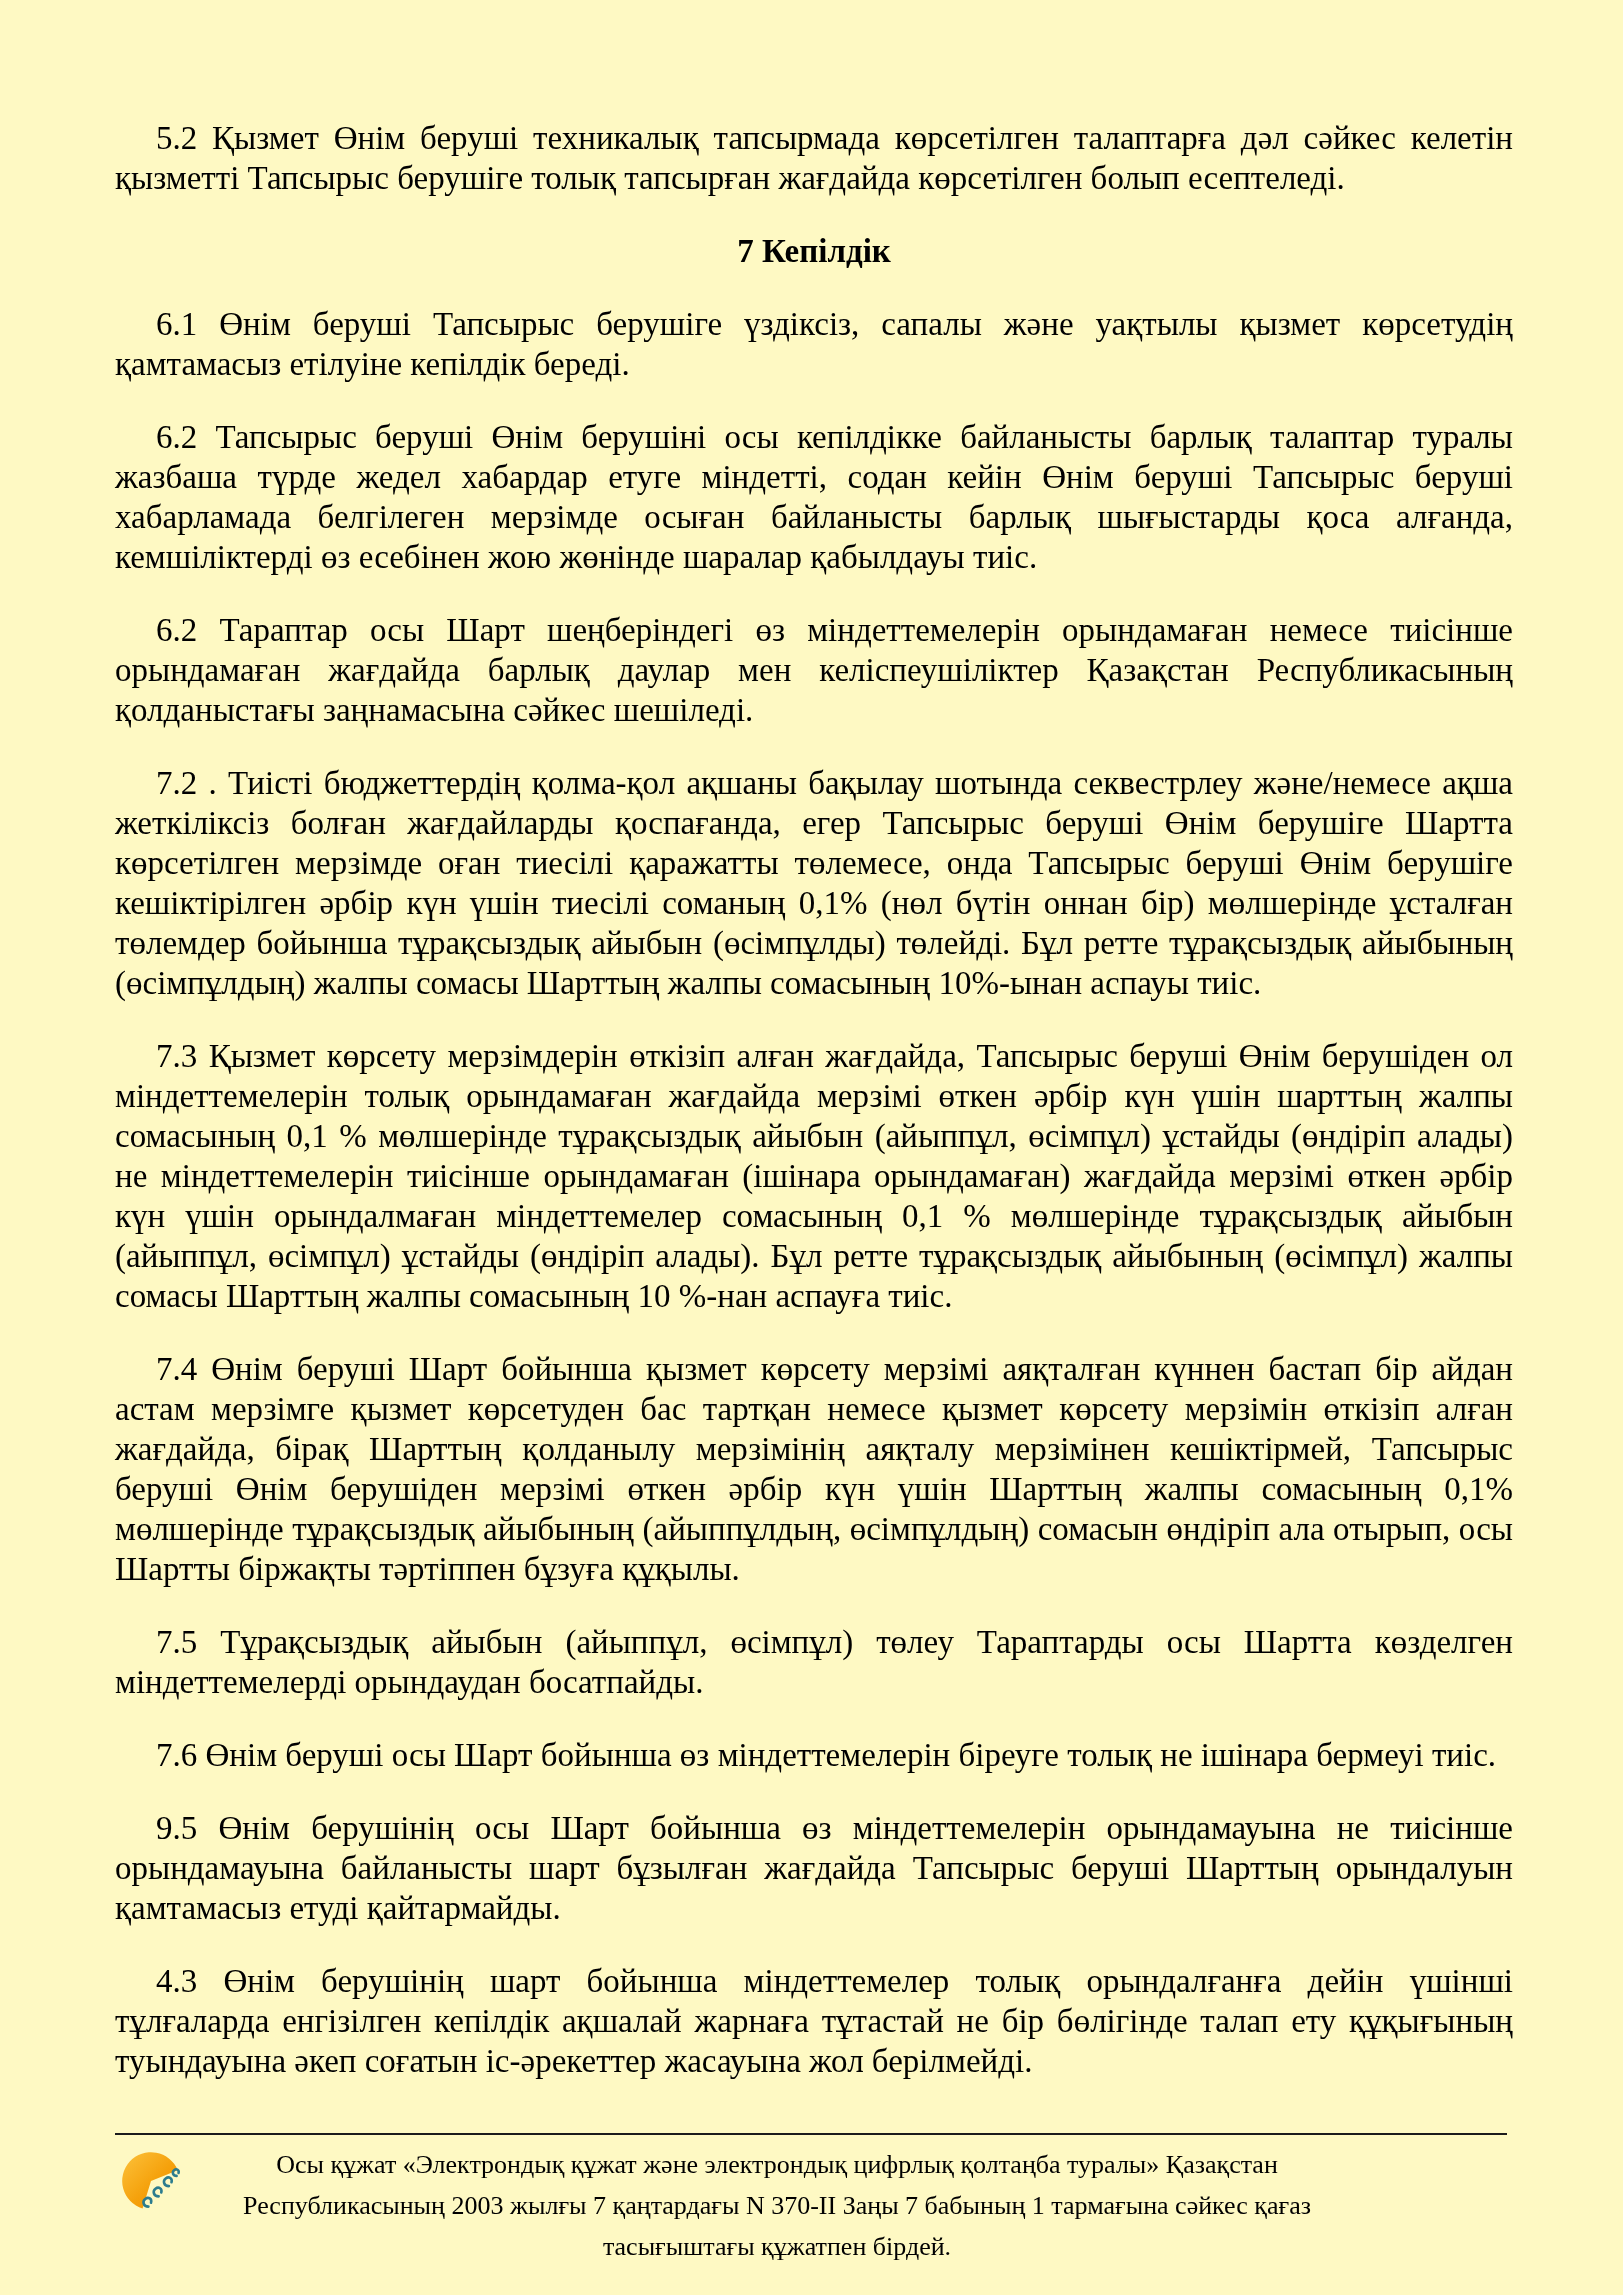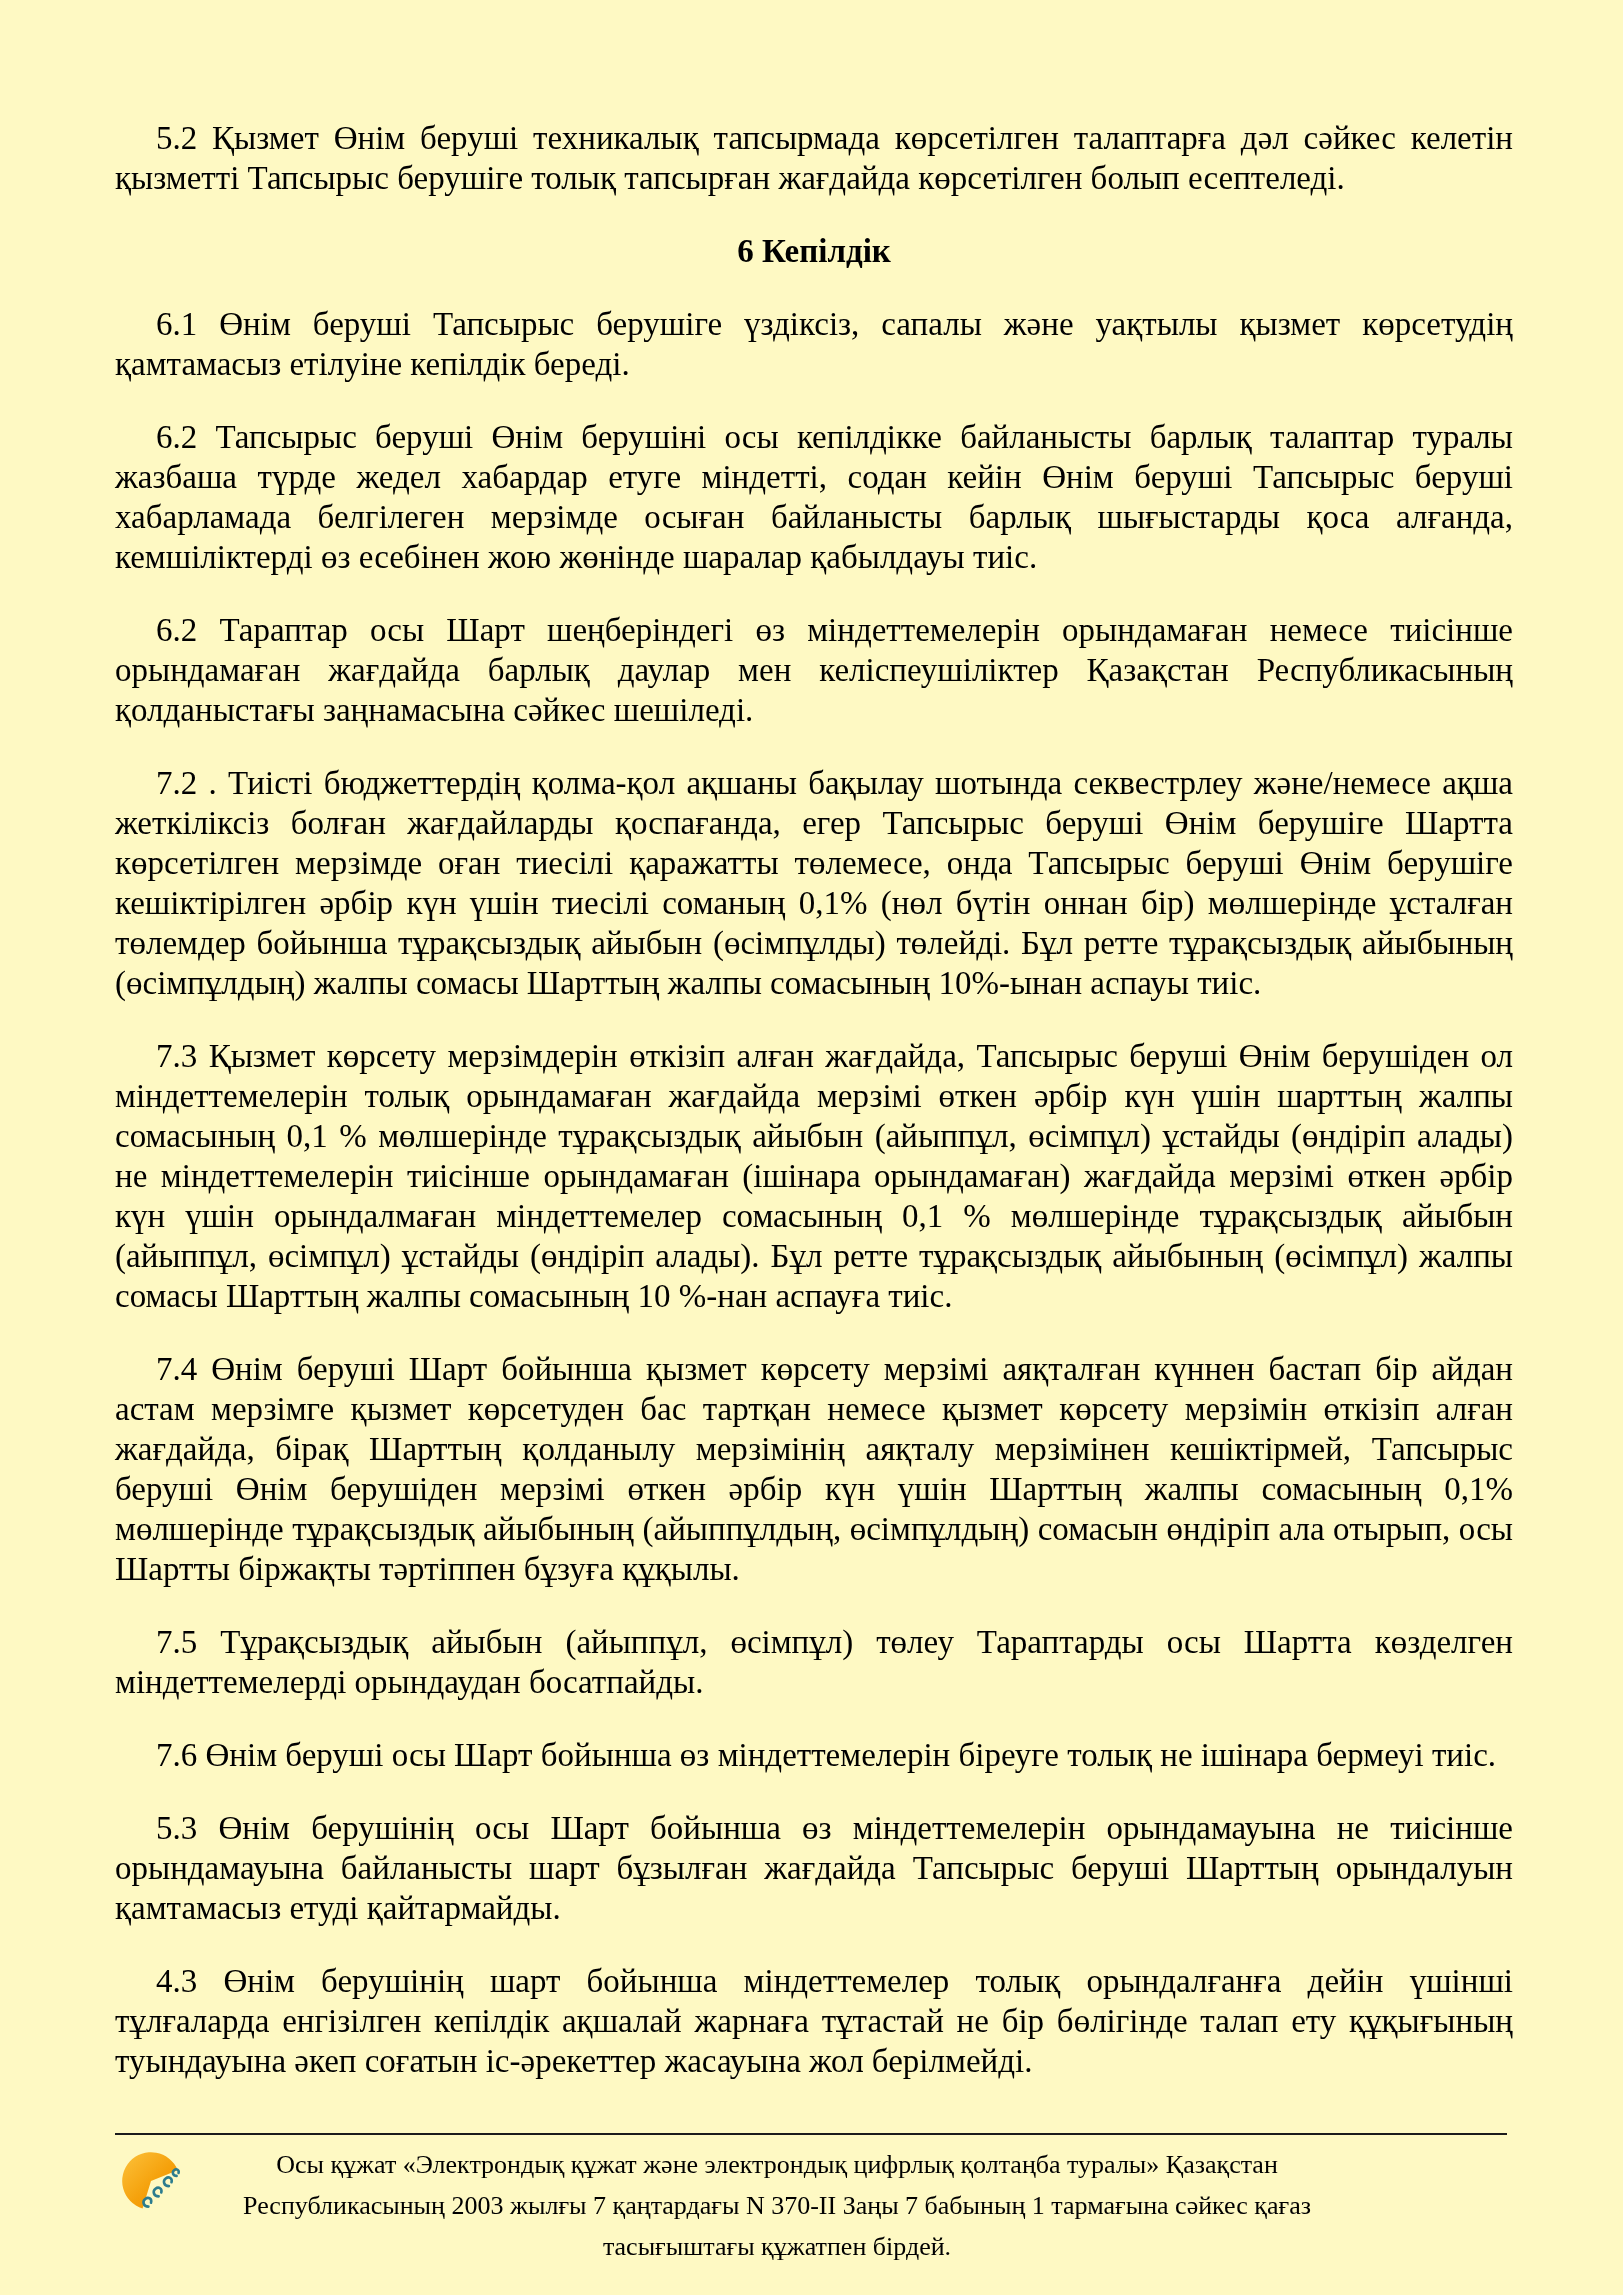--- a/index.html
+++ b/index.html
@@ -61,30 +61,30 @@
     text-align: center;
   }
 </style>
 </head>
 <body>
 
 <div class="page">
 
   <div class="content">
     <p class="para">5.2 Қызмет Өнім беруші техникалық тапсырмада көрсетілген талаптарға дәл сәйкес келетін қызметті Тапсырыс берушіге толық тапсырған жағдайда көрсетілген болып есептеледі.</p>
-    <h2 class="heading">6 Кепілдік</h2>
+    <h2 class="heading">7 Кепілдік</h2>
     <p class="para">6.1 Өнім беруші Тапсырыс берушіге үздіксіз, сапалы және уақтылы қызмет көрсетудің қамтамасыз етілуіне кепілдік береді.</p>
     <p class="para">6.2 Тапсырыс беруші Өнім берушіні осы кепілдікке байланысты барлық талаптар туралы жазбаша түрде жедел хабардар етуге міндетті, содан кейін Өнім беруші Тапсырыс беруші хабарламада белгілеген мерзімде осыған байланысты барлық шығыстарды қоса алғанда, кемшіліктерді өз есебінен жою жөнінде шаралар қабылдауы тиіс.</p>
     <p class="para">6.2 Тараптар осы Шарт шеңберіндегі өз міндеттемелерін орындамаған немесе тиісінше орындамаған жағдайда барлық даулар мен келіспеушіліктер Қазақстан Республикасының қолданыстағы заңнамасына сәйкес шешіледі.</p>
     <p class="para">7.2 . Тиісті бюджеттердің қолма-қол ақшаны бақылау шотында секвестрлеу және/немесе ақша жеткіліксіз болған жағдайларды қоспағанда, егер Тапсырыс беруші Өнім берушіге Шартта көрсетілген мерзімде оған тиесілі қаражатты төлемесе, онда Тапсырыс беруші Өнім берушіге кешіктірілген әрбір күн үшін тиесілі соманың 0,1% (нөл бүтін оннан бір) мөлшерінде ұсталған төлемдер бойынша тұрақсыздық айыбын (өсімпұлды) төлейді. Бұл ретте тұрақсыздық айыбының (өсімпұлдың) жалпы сомасы Шарттың жалпы сомасының 10%-ынан аспауы тиіс.</p>
     <p class="para">7.3 Қызмет көрсету мерзімдерін өткізіп алған жағдайда, Тапсырыс беруші Өнім берушіден ол міндеттемелерін толық орындамаған жағдайда мерзімі өткен әрбір күн үшін шарттың жалпы сомасының 0,1 % мөлшерінде тұрақсыздық айыбын (айыппұл, өсімпұл) ұстайды (өндіріп алады) не міндеттемелерін тиісінше орындамаған (ішінара орындамаған) жағдайда мерзімі өткен әрбір күн үшін орындалмаған міндеттемелер сомасының 0,1 % мөлшерінде тұрақсыздық айыбын (айыппұл, өсімпұл) ұстайды (өндіріп алады). Бұл ретте тұрақсыздық айыбының (өсімпұл) жалпы сомасы Шарттың жалпы сомасының 10 %-нан аспауға тиіс.</p>
     <p class="para">7.4 Өнім беруші Шарт бойынша қызмет көрсету мерзімі аяқталған күннен бастап бір айдан астам мерзімге қызмет көрсетуден бас тартқан немесе қызмет көрсету мерзімін өткізіп алған жағдайда, бірақ Шарттың қолданылу мерзімінің аяқталу мерзімінен кешіктірмей, Тапсырыс беруші Өнім берушіден мерзімі өткен әрбір күн үшін Шарттың жалпы сомасының 0,1% мөлшерінде тұрақсыздық айыбының (айыппұлдың, өсімпұлдың) сомасын өндіріп ала отырып, осы Шартты біржақты тәртіппен бұзуға құқылы.</p>
     <p class="para">7.5 Тұрақсыздық айыбын (айыппұл, өсімпұл) төлеу Тараптарды осы Шартта көзделген міндеттемелерді орындаудан босатпайды.</p>
     <p class="para">7.6 Өнім беруші осы Шарт бойынша өз міндеттемелерін біреуге толық не ішінара бермеуі тиіс.</p>
-    <p class="para">5.3 Өнім берушінің осы Шарт бойынша өз міндеттемелерін орындамауына не тиісінше орындамауына байланысты шарт бұзылған жағдайда Тапсырыс беруші Шарттың орындалуын қамтамасыз етуді қайтармайды.</p>
+    <p class="para">9.5 Өнім берушінің осы Шарт бойынша өз міндеттемелерін орындамауына не тиісінше орындамауына байланысты шарт бұзылған жағдайда Тапсырыс беруші Шарттың орындалуын қамтамасыз етуді қайтармайды.</p>
     <p class="para">4.3 Өнім берушінің шарт бойынша міндеттемелер толық орындалғанға дейін үшінші тұлғаларда енгізілген кепілдік ақшалай жарнаға тұтастай не бір бөлігінде талап ету құқығының туындауына әкеп соғатын іс-әрекеттер жасауына жол берілмейді.</p>
   </div>
 
   <div class="footer">
     <span class="footer-logo">
       <svg viewBox="0 0 100 100" width="64" height="64" aria-hidden="true">
         <defs>
           <linearGradient id="og" x1="0" y1="0" x2="1" y2="1">
             <stop offset="0" stop-color="#FCC23C"></stop>
             <stop offset="0.55" stop-color="#F5A10B"></stop>

